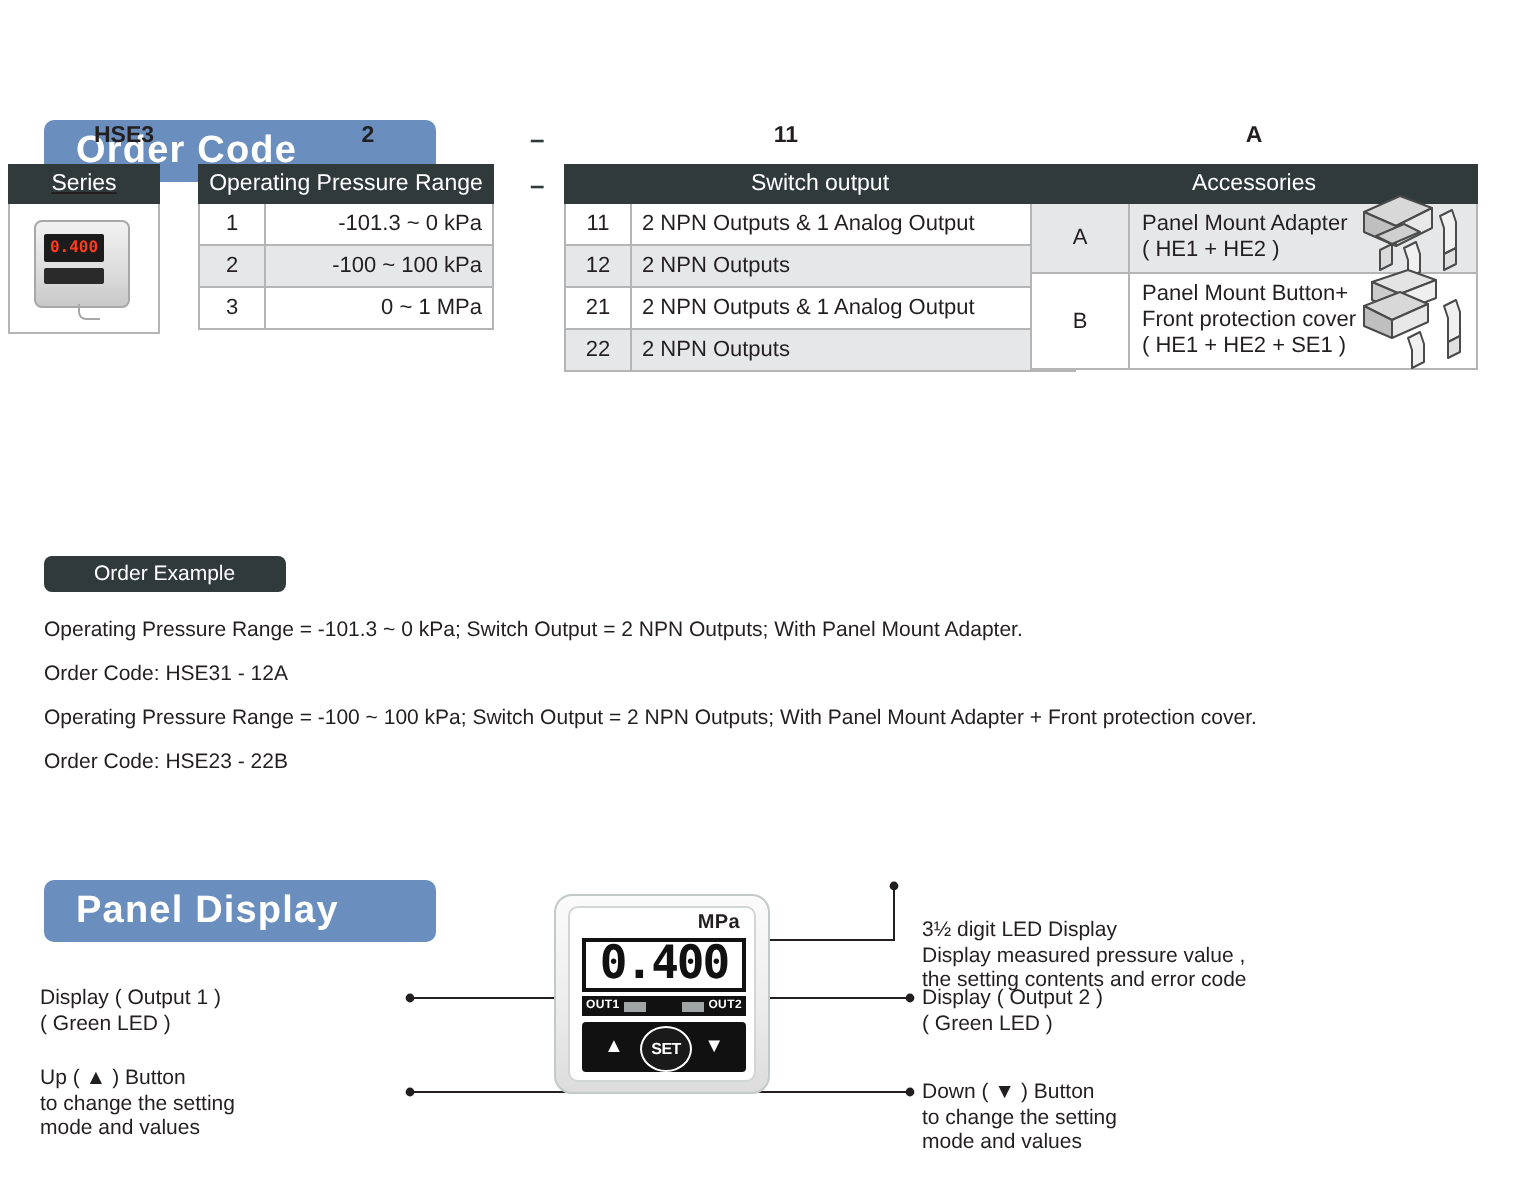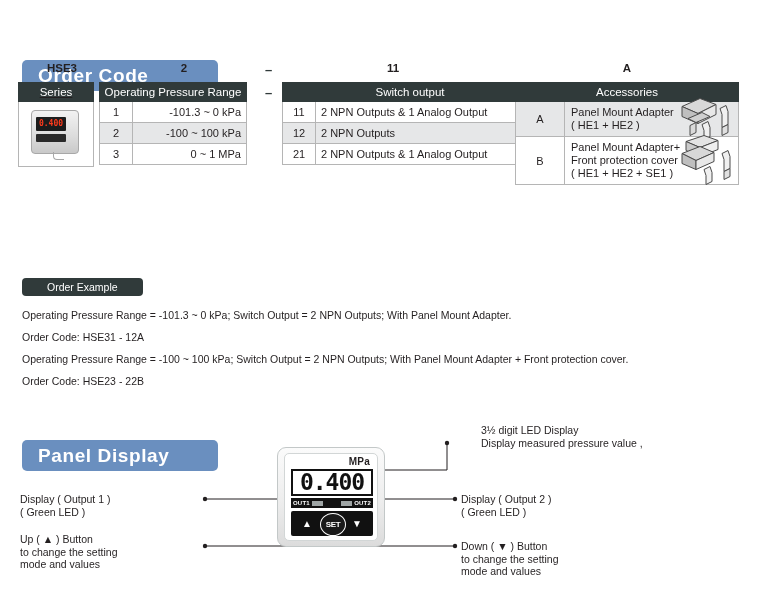--- a/index.html
+++ b/index.html
@@ -63,21 +63,21 @@
     background:#ffffff;
     color:#231f20;
     white-space:nowrap;
   }
   .tbl tr.alt td{background:#e6e7e8;}
   .c-key{text-align:center;width:22px;}
   .c-val-r{text-align:right;}
   .c-val-l{text-align:left;}
 
   
-  #tbl-series{left:18px;top:82px;width:76px;text-decoration:underline;}
+  #tbl-series{left:4px;top:82px;width:76px;text-decoration:underline;}
   #tbl-series td.photo-cell{height:58px;padding:3px;text-align:center;vertical-align:middle;}
 
   
   #tbl-press{left:99px;top:82px;width:148px;}
   #tbl-press td{height:16px;}
 
   
   #tbl-switch{left:282px;top:82px;width:256px;}
   #tbl-switch td{height:16px;}
 
@@ -281,20 +281,24 @@
       <td class="c-key">11</td>
       <td class="c-val-l">2 NPN Outputs &amp; 1 Analog Output</td>
     </tr>
     <tr class="alt">
       <td class="c-key">12</td>
       <td class="c-val-l">2 NPN Outputs</td>
     </tr>
     <tr>
       <td class="c-key">21</td>
       <td class="c-val-l">2 NPN Outputs &amp; 1 Analog Output</td>
+    </tr>
+    <tr class="alt">
+      <td class="c-key">22</td>
+      <td class="c-val-l">2 NPN Outputs</td>
     </tr>
   </tbody>
     </table>
 
   <table class="tbl" id="tbl-acc">
     <tbody>
         <tr>
           <th colspan="2">Accessories</th>
         </tr>
 
@@ -317,21 +321,21 @@
               <path d="M26 30 L32 27 L34 33 L34 42 L28 45 L28 36 Z"></path>
             </g>
           </svg>
         </span>
       </td>
     </tr>
 
     <tr>
       <td class="acc-key">B</td>
       <td class="acc-desc">
-        <div>Panel Mount Adapter+</div>
+        <div>Panel Mount Button+</div>
         <div>Front protection cover</div>
         <div>( HE1 + HE2 + SE1 )</div>
         <span class="acc-art">
           <svg width="58" height="52" viewBox="0 0 58 52">
             <g fill="#f0f0f0" stroke="#4a4a4a" stroke-width="1" stroke-linejoin="round">
               <path d="M10 8 L28 2 L42 7 L24 14 Z" fill="#e4e4e4"></path>
               <path d="M10 8 L24 14 L24 23 L10 17 Z" fill="#cbcbcb"></path>
               <path d="M24 14 L42 7 L42 16 L24 23 Z" fill="#efefef"></path>
               <path d="M6 20 L24 13 L38 19 L20 27 Z" fill="#d8d8d8"></path>
               <path d="M6 20 L20 27 L20 36 L6 30 Z" fill="#bfbfbf"></path>
@@ -395,23 +399,24 @@
       <div class="btnbar">
         <span class="btn-tri btn-up">▲</span>
         <span class="set-btn">
           <span class="set-txt">SET</span>
         </span>
         <span class="btn-tri btn-dn">▼</span>
       </div>
     </div>
   </div>
 
-  <div class="callout l" style="left:461px;top:424px;margin-left:20px;">
+  <div class="callout l" style="left:461px;top:459px;">
     <div>3½ digit LED Display</div>
     <div>Display measured pressure value ,</div>
+    <div>the setting contents and error code</div>
   </div>
 
   <div class="callout l" style="left:461px;top:493px;">
     <div>Display ( Output 2 )</div>
     <div>( Green LED )</div>
   </div>
 
   <div class="callout l" style="left:461px;top:540px;">
     <div>Down ( ▼ ) Button</div>
     <div>to change the setting</div>

